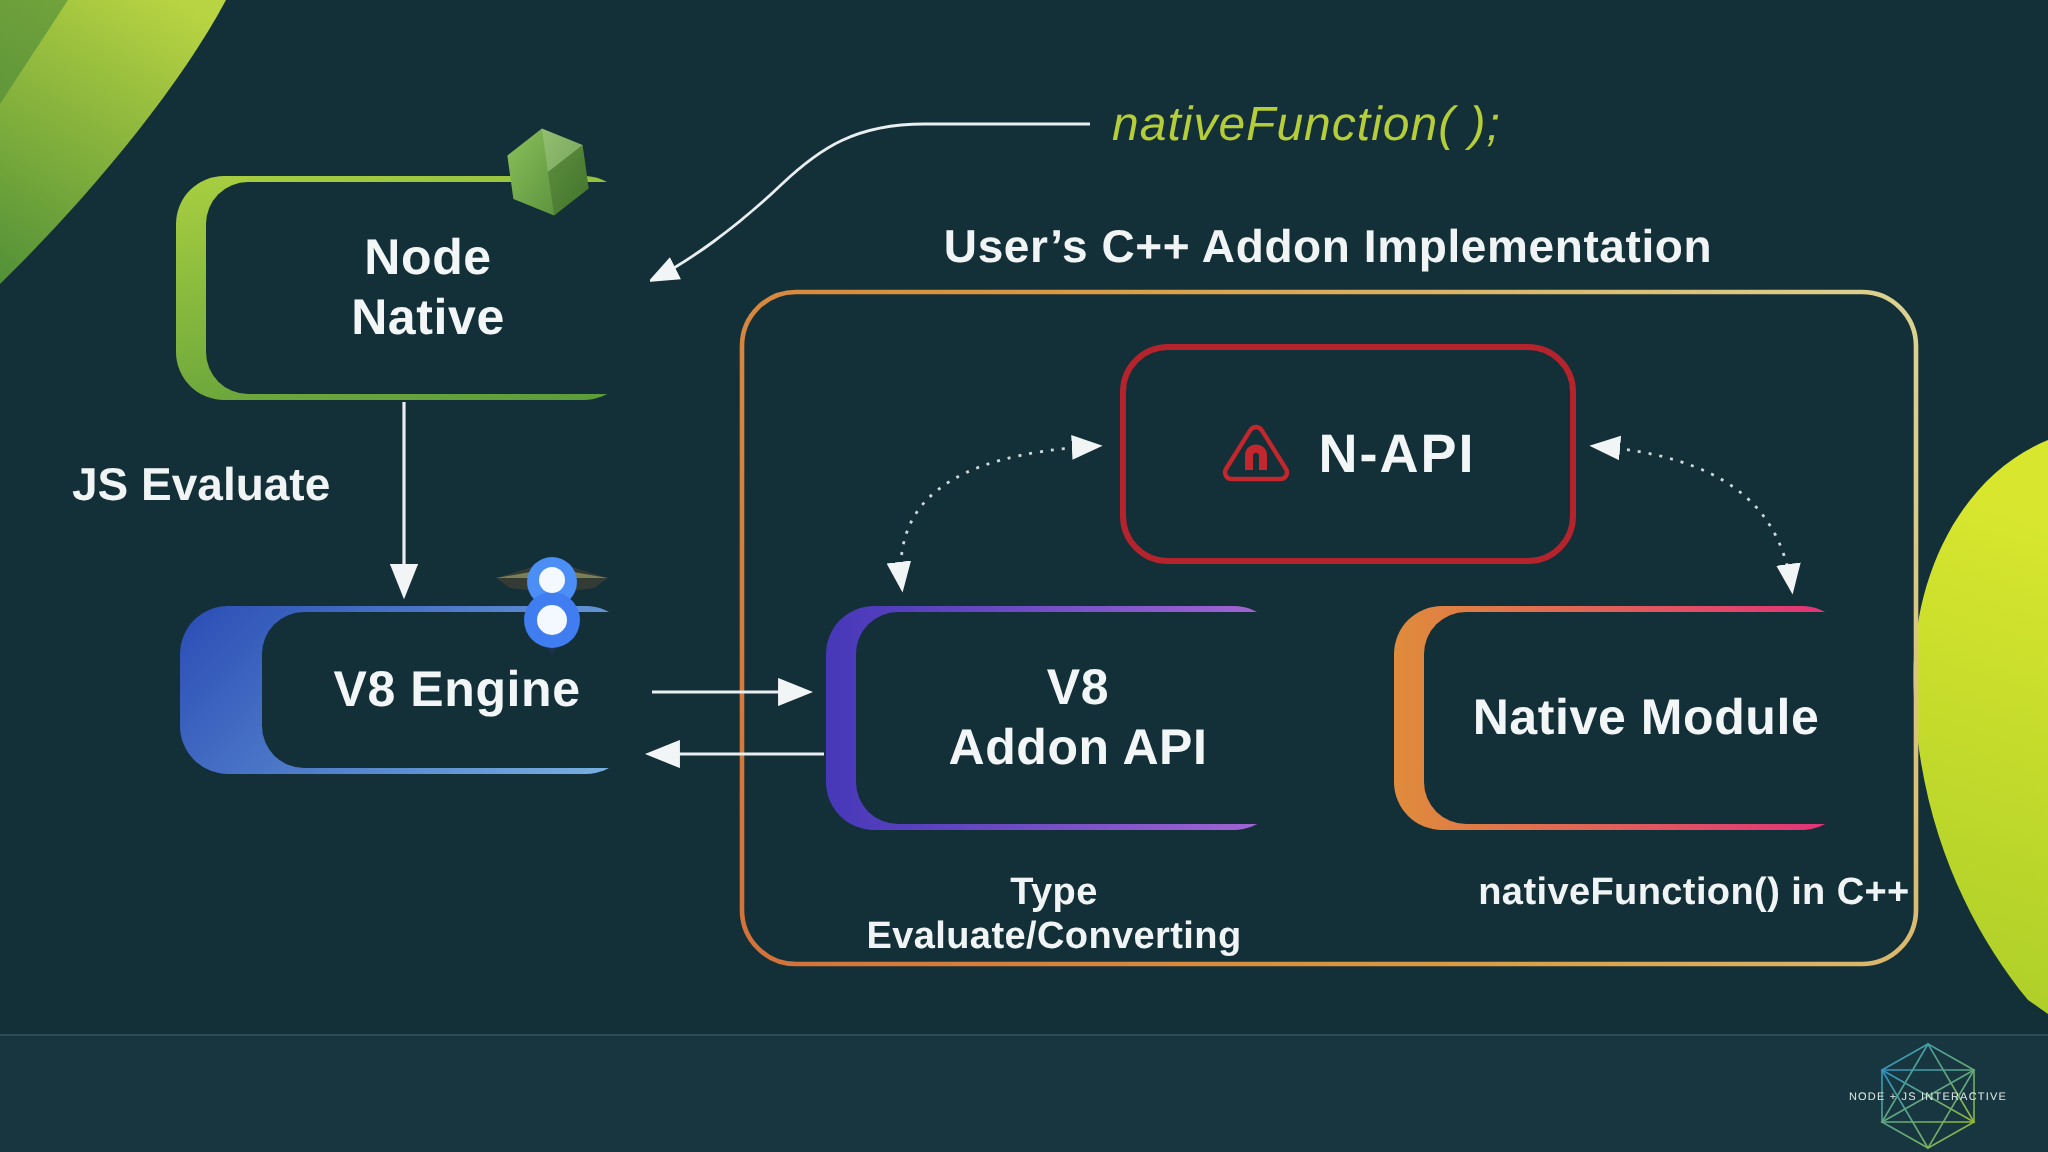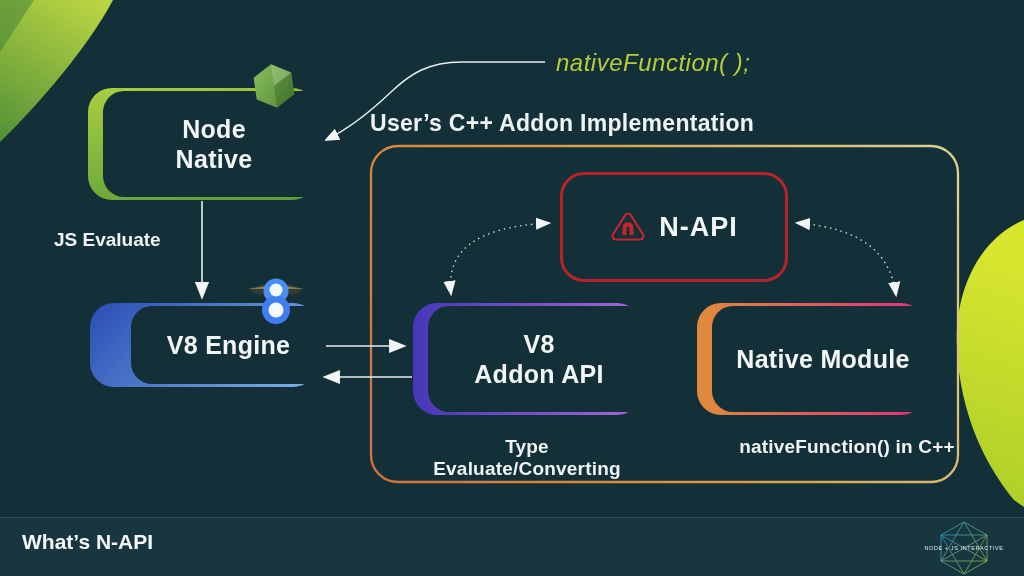--- a/index.html
+++ b/index.html
@@ -32,22 +32,22 @@
   .napi-box {
     position:absolute; left:560px; top:172px; width:228px; height:110px;
     border:3px solid #b5242d; border-radius:24px; box-sizing:border-box;
     display:flex; align-items:center; justify-content:center; gap:13px; z-index:5;
   }
   .napi-box .box-label { font-size:27px; letter-spacing:1px; }
 
   
   .txt { position:absolute; color:#f0f4f4; z-index:6; }
   .annotation { left:556px; top:49px; font-size:24px; color:#b4cd39; letter-spacing:.5px;font-style:italic; }
-  .section-title { left:370px; top:110px; width:588px; font-size:23px; font-weight:bold; letter-spacing:.3px; }
-  .js-evaluate { left:54px; top:229px; font-size:19px; font-weight:600; }
+  .section-title { left:370px; top:110px; width:588px; text-align:center; font-size:23px; font-weight:bold; letter-spacing:.3px; }
+  .js-evaluate { left:36px; top:229px; font-size:23px; font-weight:600; }
   .caption { width:228px; text-align:center; font-size:19px; font-weight:600; letter-spacing:.2px; }
   .cap-type { left:413px; top:436px; }
   .cap-nfn  { left:733px; top:436px; }
 
   
   .hex-logo { position:absolute; left:251px; top:62px; z-index:7; transform:rotate(-8deg); }
   .v8-logo  { position:absolute; left:245px; top:276px; z-index:7; }
   .napi-icon { flex:0 0 auto; }
 
   
@@ -164,21 +164,20 @@
   <div class="gbox native-mod">
     <div class="gbox-inner">
       <span class="box-label">Native Module</span>
     </div>
   </div>
 
   <div class="txt caption cap-type">Type Evaluate/Converting</div>
   <div class="txt caption cap-nfn">nativeFunction() in C++</div>
 
   <div class="footer">
-    <div class="footer-title">What’s N-API</div>
     <svg class="footer-logo" width="82" height="57" viewBox="0 0 82 57">
       <defs>
         <linearGradient id="logoG" x1="0" y1="0" x2="1" y2="1">
           <stop offset="0" stop-color="#2e9fd8"></stop>
             <stop offset="1" stop-color="#a3c739"></stop>
         </linearGradient>
       </defs>
       <g fill="none" stroke="url(#logoG)" stroke-width="0.8" opacity="0.9">
         <polygon points="41,3 64,16 64,42 41,55 18,42 18,16"></polygon>
         <polygon points="41,3 18,42 64,42"></polygon>

